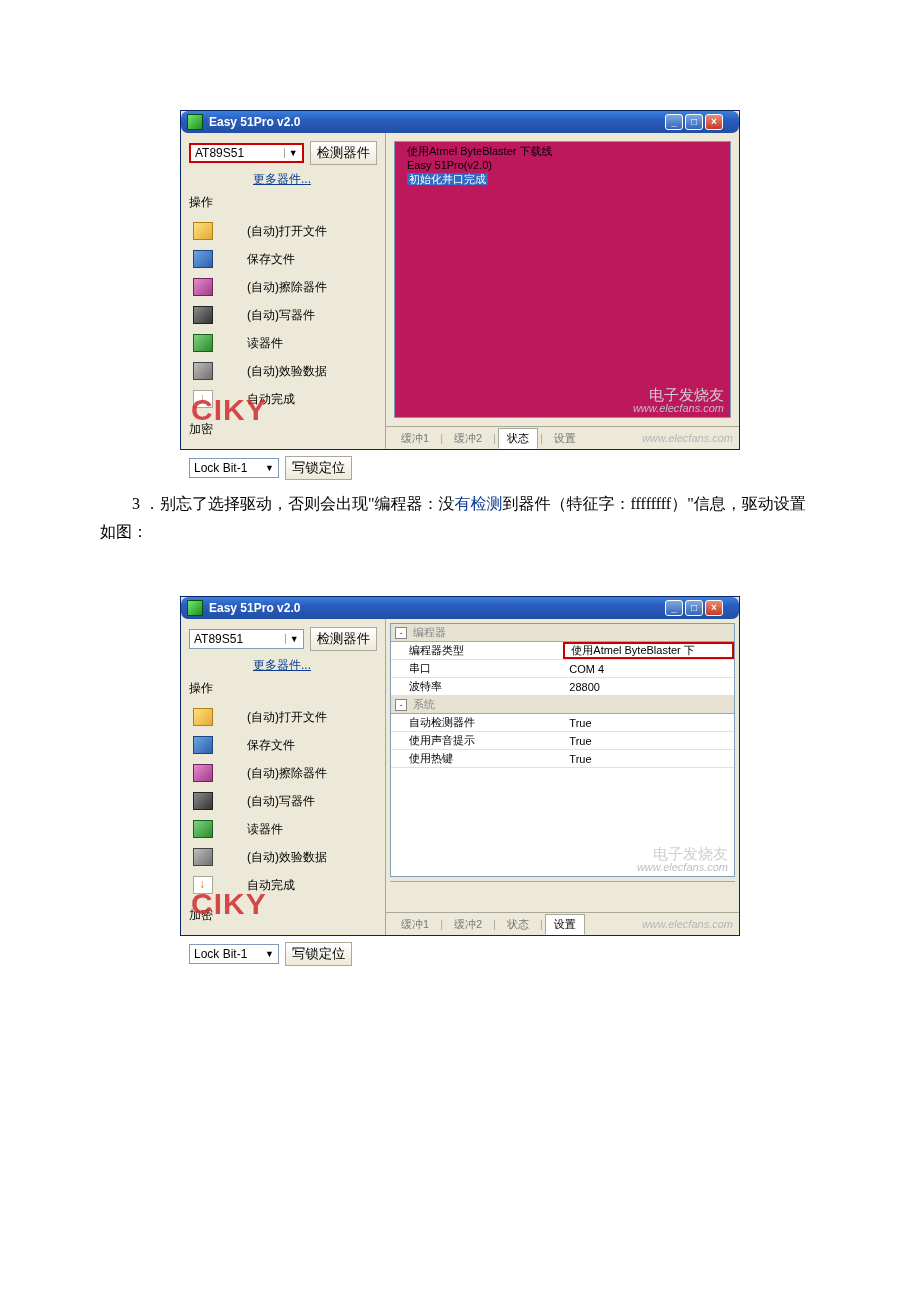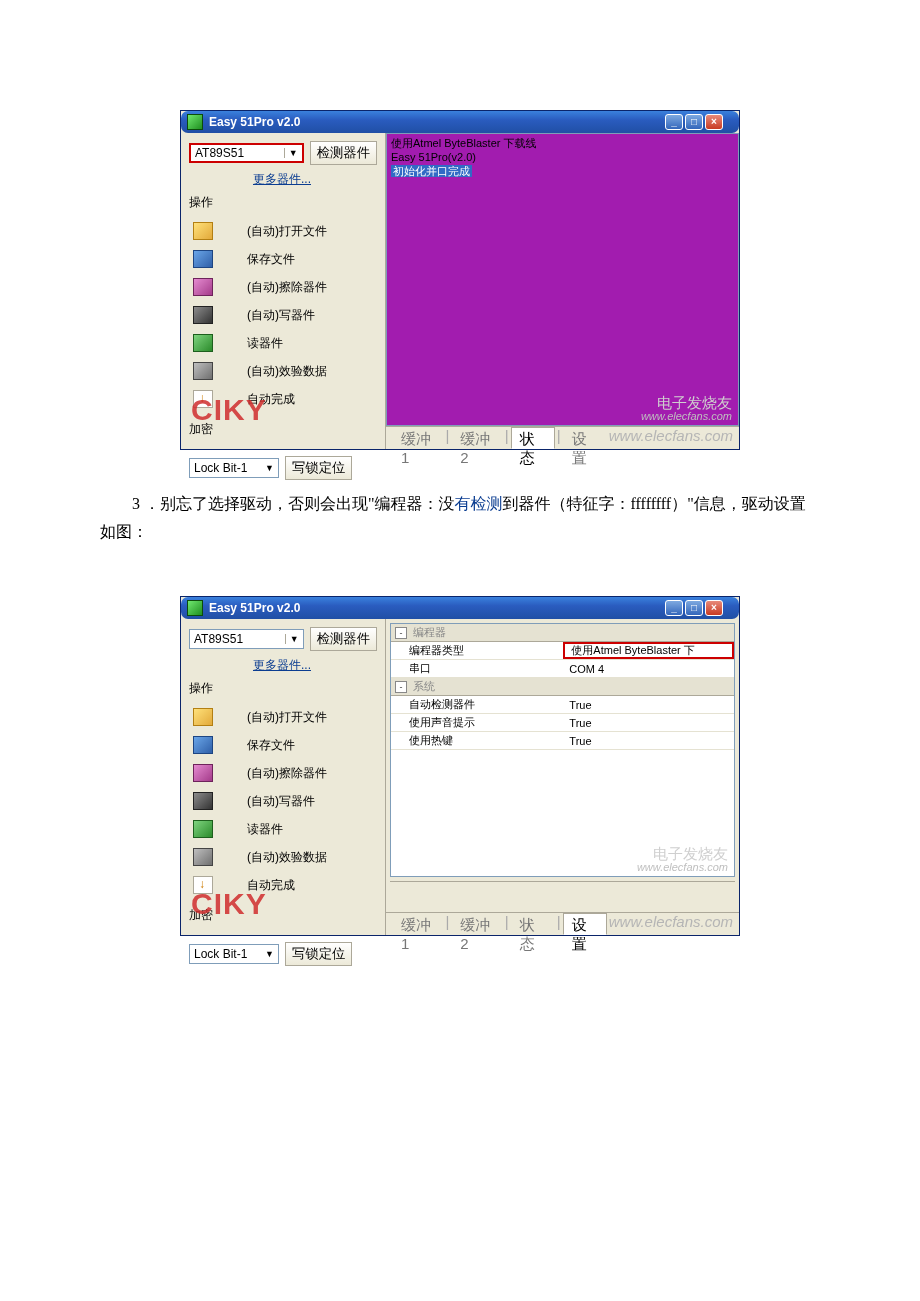--- a/index.html
+++ b/index.html
@@ -144,24 +144,24 @@
     pointer-events:none;
   }
   .right-panel {
     flex:1;
     display:flex;
     flex-direction:column;
     background:#ece9d8;
   }
   .log-box {
     flex:1;
-    margin:0;
-    background:#a21caf;
+    margin:8px;
+    background:#be185d;
     border:1px solid #7f9db9;
-    padding:2px 4px;
+    padding:2px 12px;
     font-size:11px;
     line-height:14px;
     color:#000;
     position:relative;
     overflow:hidden;
   }
   .log-box .hl {
     background:#316ac5; color:#fff; padding:0 2px;
   }
   .settings-grid {
@@ -202,25 +202,26 @@
     color:#bfbfbf;
     font-size:11px;
     font-style:italic;
     text-align:right;
     line-height:13px;
     pointer-events:none;
   }
   .wm-elec .cn { font-size:15px; font-style:normal; font-family: "KaiTi","楷体",serif; color:#cfcfcf;}
   .tab-row {
     display:flex;
+    align-items:center;
     height:22px;
     padding: 0 6px;
     background:#ece9d8;
     border-top:1px solid #aca899;
-    font-size:15px;
+    font-size:11px;
     color:#777;
     gap:2px;
   }
   .tab {
     padding:2px 8px;
     border:1px solid transparent;
   }
   .tab.active {
     background:#fff;
     border:1px solid #aca899;
@@ -411,20 +412,24 @@
             <span>编程器</span>
           </div>
           <div class="sg-row">
             <div class="sg-key">编程器类型</div>
             <div class="sg-val boxed">使用Atmel ByteBlaster 下</div>
           </div>
           <div class="sg-row">
             <div class="sg-key">串口</div>
             <div class="sg-val">COM 4</div>
           </div>
+          <div class="sg-row">
+            <div class="sg-key">波特率</div>
+            <div class="sg-val">28800</div>
+          </div>
           <div class="sg-head">
             <span class="sq">-</span>
             <span>系统</span>
           </div>
           <div class="sg-row">
             <div class="sg-key">自动检测器件</div>
             <div class="sg-val">True</div>
           </div>
           <div class="sg-row">
             <div class="sg-key">使用声音提示</div>

